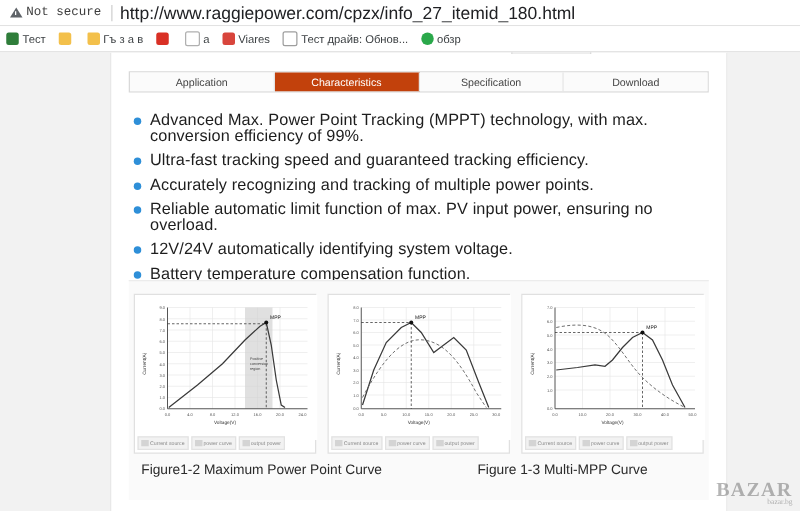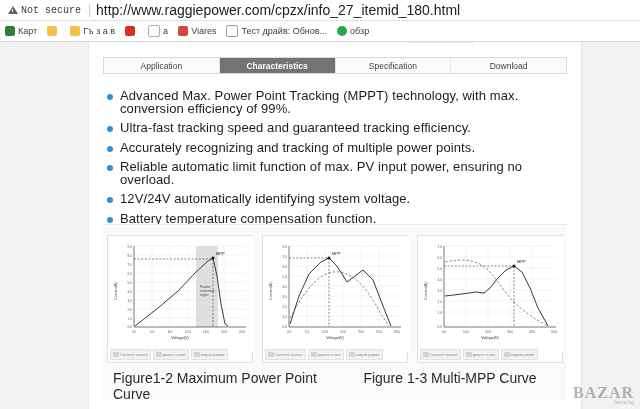--- a/index.html
+++ b/index.html
@@ -166,23 +166,23 @@
     justify-content: center;
     font-size: 8.5px;
     color: #444;
     border-right: 1px solid #e4e4e4;
     background: #fbfbfb;
     cursor: pointer;
     user-select: none;
   }
   .tab:last-child { border-right: none; }
   .tab.active {
-    background: #737373;
+    background: #c2410c;
     color: #ffffff;
-    font-weight: bold;
+    font-weight: normal;
   }
 
   
   .features {
     position: absolute;
     top: 48px; left: 18px;
     width: 456px;
   }
   .feature {
     display: flex;
@@ -255,21 +255,21 @@
   .tool-glyph {
     width: 6px; height: 5px;
     background: #d4d4d4;
     display: inline-block;
   }
   .captions {
     position: absolute;
     top: 145px; left: 0;
     width: 464px;
     display: flex;
-    font-size: 14px;
+    font-size: 11px;
     color: #2a2a2a;
   }
   .cap-left { width: 230px; padding-left: 10px; box-sizing: border-box; }
   .cap-right { width: 234px; text-align: center; }
 
   
   .watermark {
     position: absolute;
     right: 6px;
     bottom: 4px;
@@ -299,21 +299,21 @@
       <span class="warn-icon"></span>
       <span class="sec-label">Not secure</span>
     </div>
     <div class="url-sep"></div>
     <div class="url-text">http://www.raggiepower.com/cpzx/info_27_itemid_180.html</div>
   </div>
 
   <div class="bookmarks-bar">
     <div class="bm">
       <span class="bm-ico ico-maps"></span>
-      <span class="bm-label">Карт</span>
+      <span class="bm-label">Тест</span>
     </div>
     <div class="bm">
       <span class="bm-ico ico-folder"></span>
       <span class="bm-label"></span>
     </div>
     <div class="bm">
       <span class="bm-ico ico-folder"></span>
       <span class="bm-label">Гъ з а в</span>
     </div>
     <div class="bm">

